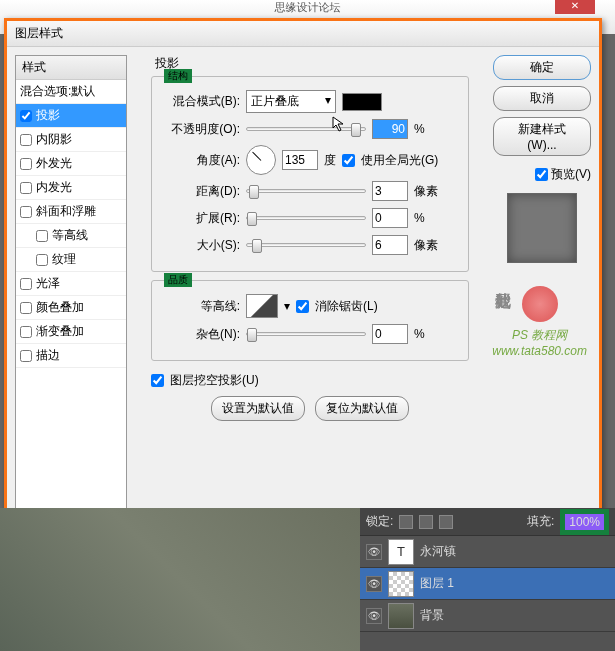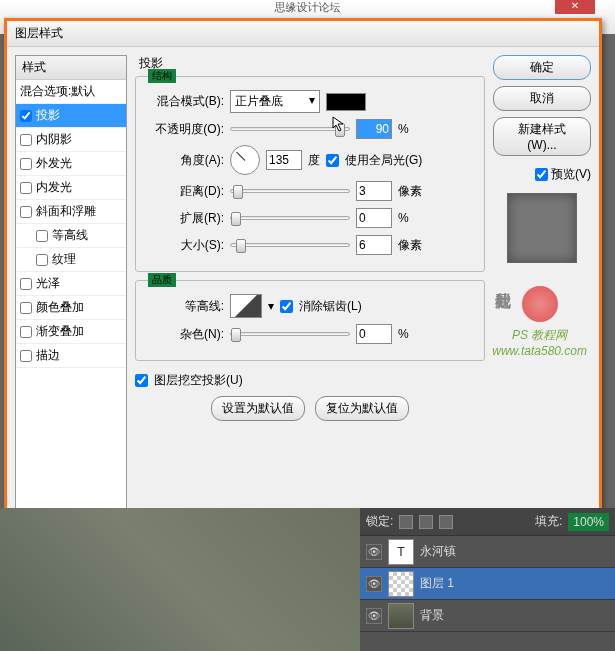--- a/index.html
+++ b/index.html
@@ -2,21 +2,21 @@
 <html><head>
 <meta charset="utf-8">
 <style>
 * { box-sizing: border-box; margin: 0; padding: 0; font-family: "Microsoft YaHei", SimSun, sans-serif; font-size: 12px; }
 body { background: #666; width: 615px; height: 651px; overflow: hidden; position: relative; }
 .titlebar { background: linear-gradient(#fff,#e8e8e8); height: 34px; display: flex; align-items: flex-start; justify-content: center; position: relative; }
 .titlebar-text { color: #555; font-size: 11px; }
 .titlebar-close { position: absolute; right: 20px; top: 0; background: #c44; color: #fff; width: 40px; height: 14px; font-size: 10px; text-align: center; }
 .dialog { position: absolute; top: 18px; left: 4px; width: 598px; height: 630px; background: #f0f0f0; border: 3px solid #f97316; box-shadow: 2px 2px 6px rgba(0,0,0,.4); }
 .dialog-title { background: linear-gradient(#f8f8f8,#e4e4e4); border-bottom: 1px solid #ccc; padding: 4px 8px; font-size: 12px; }
-.dialog-body { display: flex; padding: 8px; gap: 8px; height: calc(100% - 28px); }
+.dialog-body { display: flex; padding: 8px; gap: 24px; height: calc(100% - 28px); }
 .styles-panel { width: 112px; border: 1px solid #999; background: #fff; }
 .styles-header { background: linear-gradient(#f4f4f4,#e0e0e0); border-bottom: 1px solid #ccc; padding: 3px 6px; }
 .styles-list { list-style: none; }
 .styles-list li { padding: 3px 4px; border-bottom: 1px solid #eee; display: flex; align-items: center; gap: 4px; }
 .styles-list li.selected { background: #3399ff; color: #fff; }
 .styles-list li.indent { padding-left: 20px; }
 .styles-list input[type=checkbox] { width: 12px; height: 12px; }
 .main-panel { flex: 1; }
 .main-header { font-size: 12px; margin-bottom: 4px; padding-left: 4px; }
 .fieldset { border: 1px solid #bbb; border-radius: 3px; padding: 8px 10px 10px; margin-bottom: 8px; position: relative; }
@@ -40,21 +40,21 @@
 .preview-box { width: 70px; height: 70px; background: #777; border: 1px solid #666; align-self: center; margin-top: 4px; box-shadow: inset 0 0 12px rgba(0,0,0,.4); }
 .cursor { position: absolute; left: 332px; top: 116px; width: 16px; height: 16px; pointer-events: none; }
 .watermark { position: absolute; right: 28px; top: 280px; color: #ca5; font-family: cursive; text-align: center; line-height: 1.3; }
 .watermark .stamp { width: 36px; height: 36px; background: radial-gradient(#e88,#d55); border-radius: 50%; margin: 6px auto; }
 .url1 { color: #7a4; font-style: italic; }
 .bottom-bg { position: absolute; top: 508px; left: 0; width: 360px; height: 143px; background: linear-gradient(45deg,#5a6458,#7a8070,#6b7060); }
 .layers-panel { position: absolute; top: 508px; left: 360px; width: 255px; height: 143px; background: #535353; color: #ddd; }
 .layers-top { display: flex; align-items: center; gap: 6px; padding: 12px 6px; border-bottom: 1px solid #333; background: #444; height: 28px; }
 .layers-top .ico { width: 14px; height: 14px; background: #666; border: 1px solid #888; }
 .fill-label { margin-left: auto; }
-.fill-val { background: #15803d; border: 1px solid #15803d; padding: 1px 4px; }
+.fill-val { background: #8b5cf6; border: 5px solid #15803d; padding: 1px 4px; }
 .layer-row { display: flex; align-items: center; gap: 6px; padding: 4px 6px; border-bottom: 1px solid #3a3a3a; height: 32px; }
 .layer-row.selected { background: #3b6fb5; }
 .eye { width: 16px; height: 16px; border: 1px solid #777; background: #555; display: flex; align-items: center; justify-content: center; font-size: 10px; }
 .thumb { width: 26px; height: 26px; background: #fff; border: 1px solid #888; display: flex; align-items: center; justify-content: center; font-size: 13px; color: #333; }
 .thumb.checker { background: repeating-conic-gradient(#ccc 0 25%,#fff 0 50%) 0 0/8px 8px; }
 .thumb.img { background: linear-gradient(#6a7060,#4a5040); }
 .btn-row { display: flex; justify-content: center; gap: 10px; margin-top: 4px; }
 </style>
 </head>
 <body>

